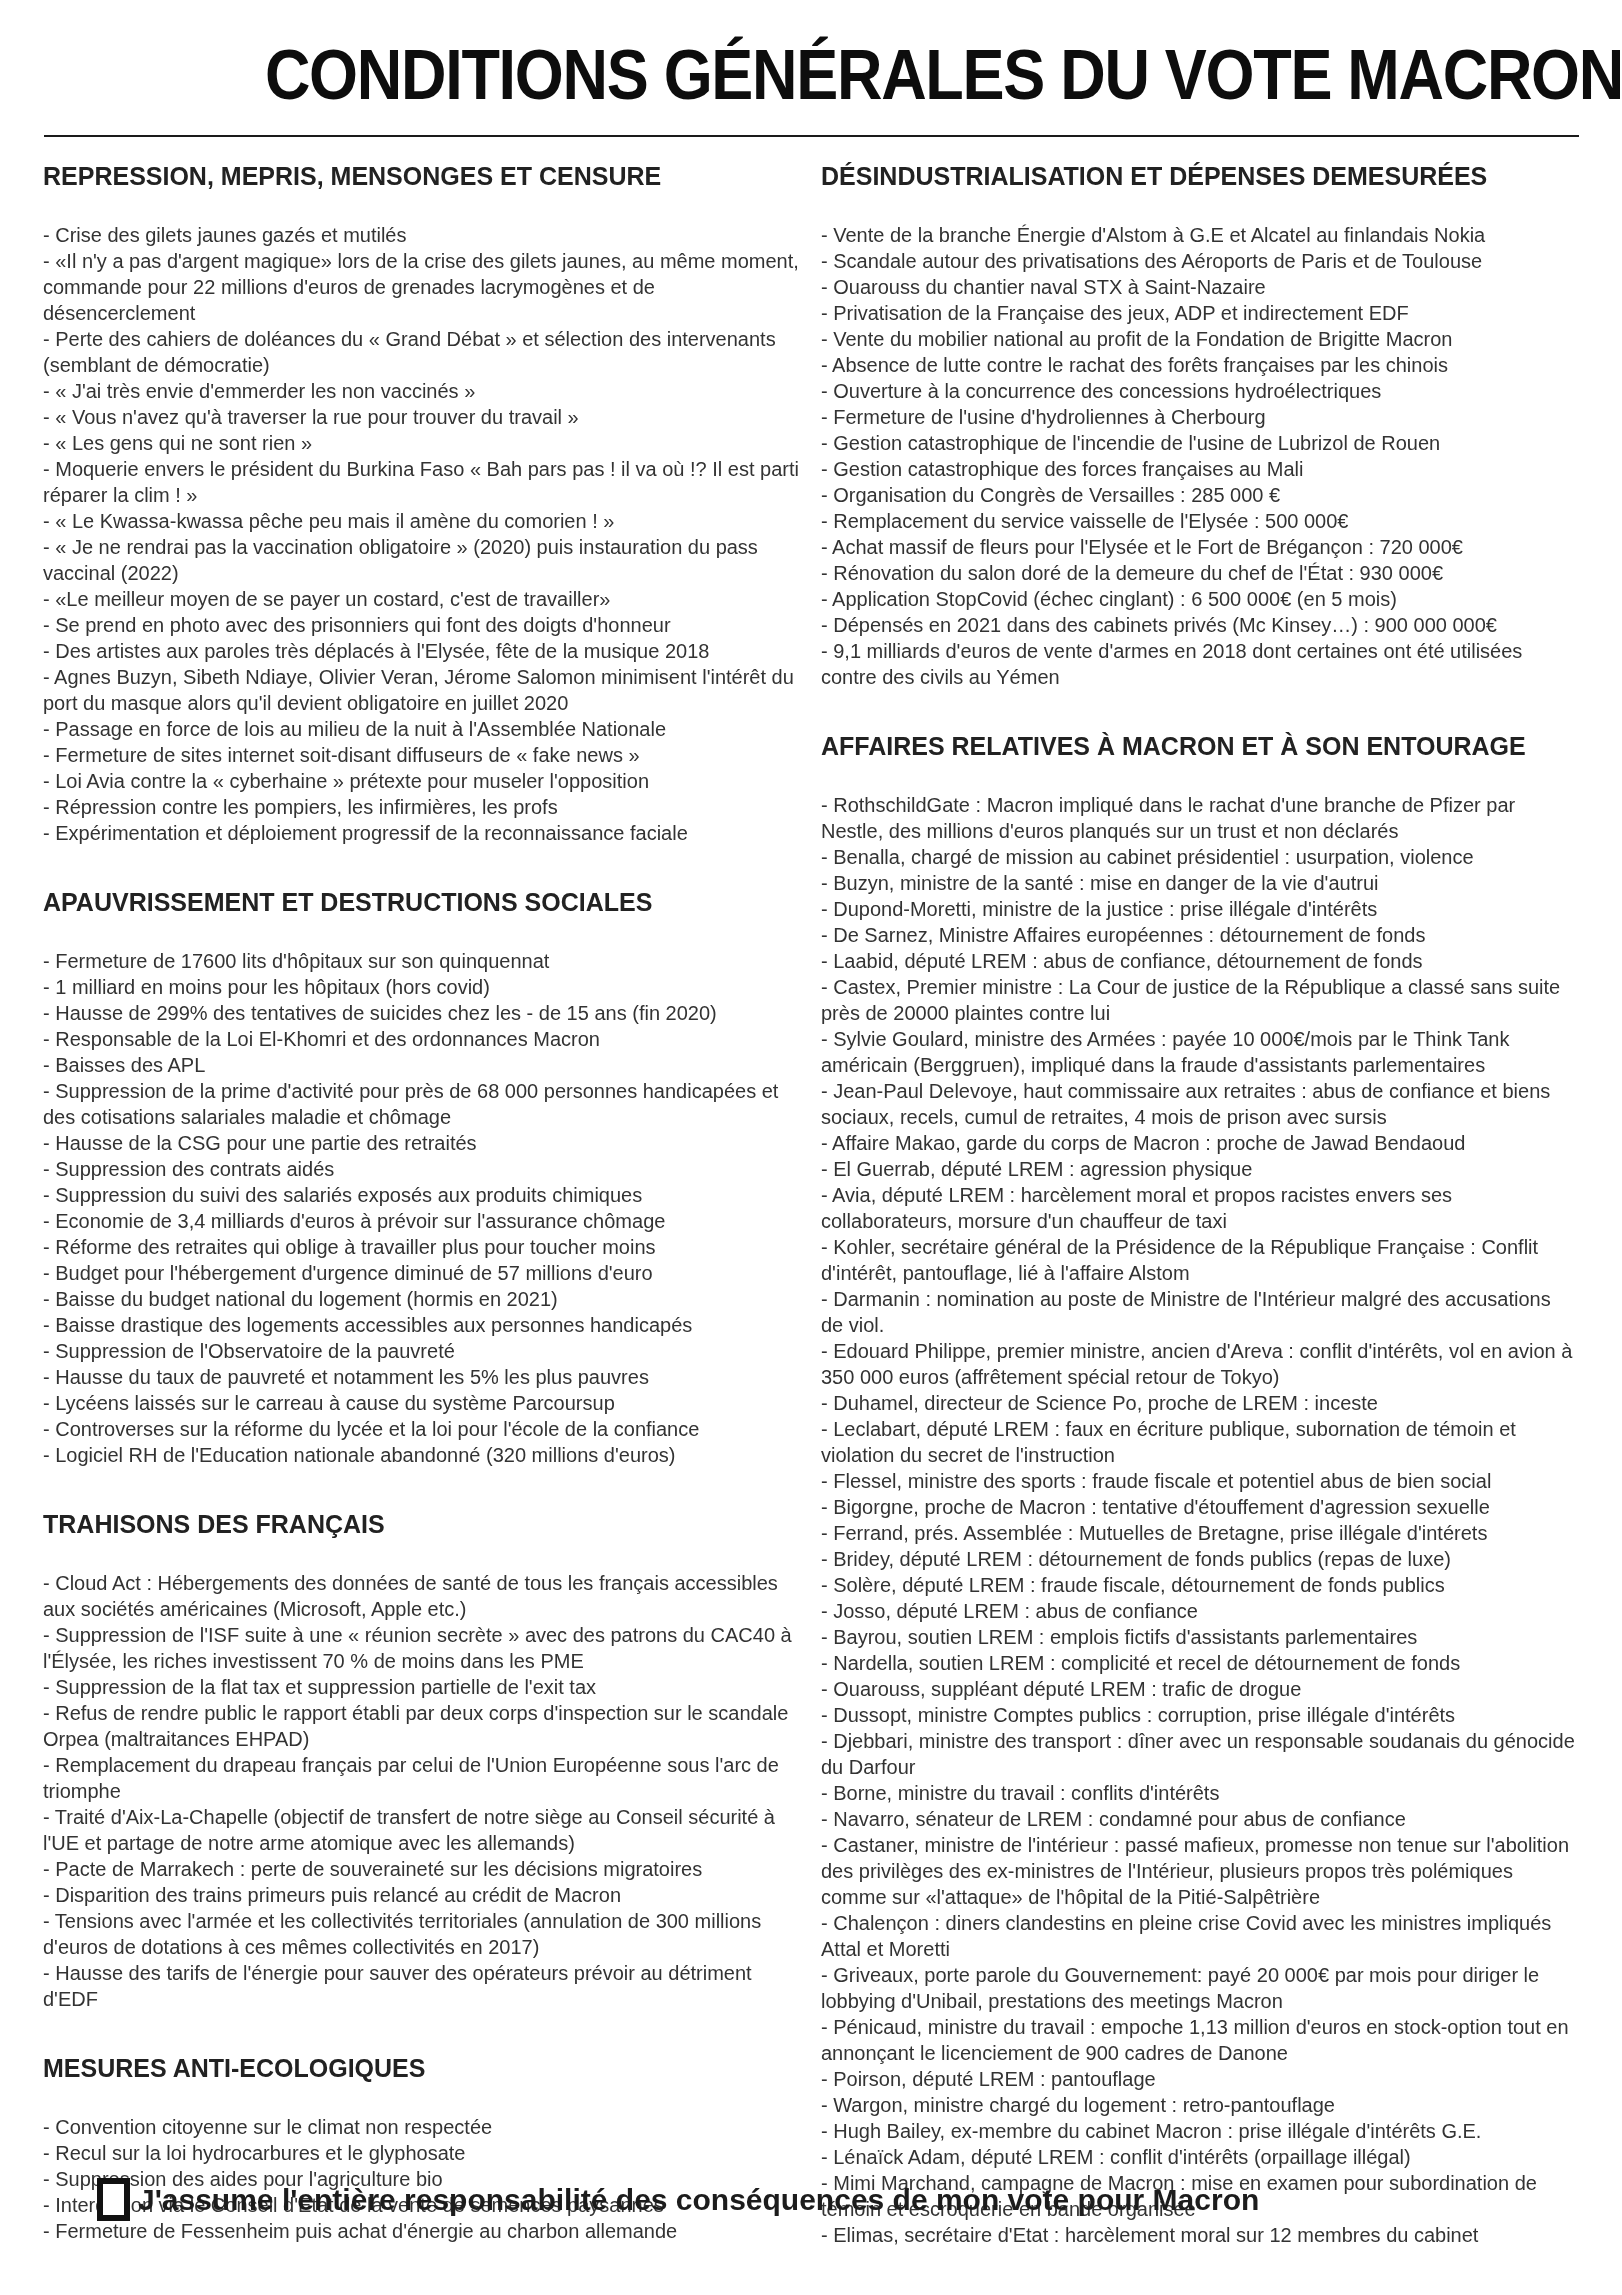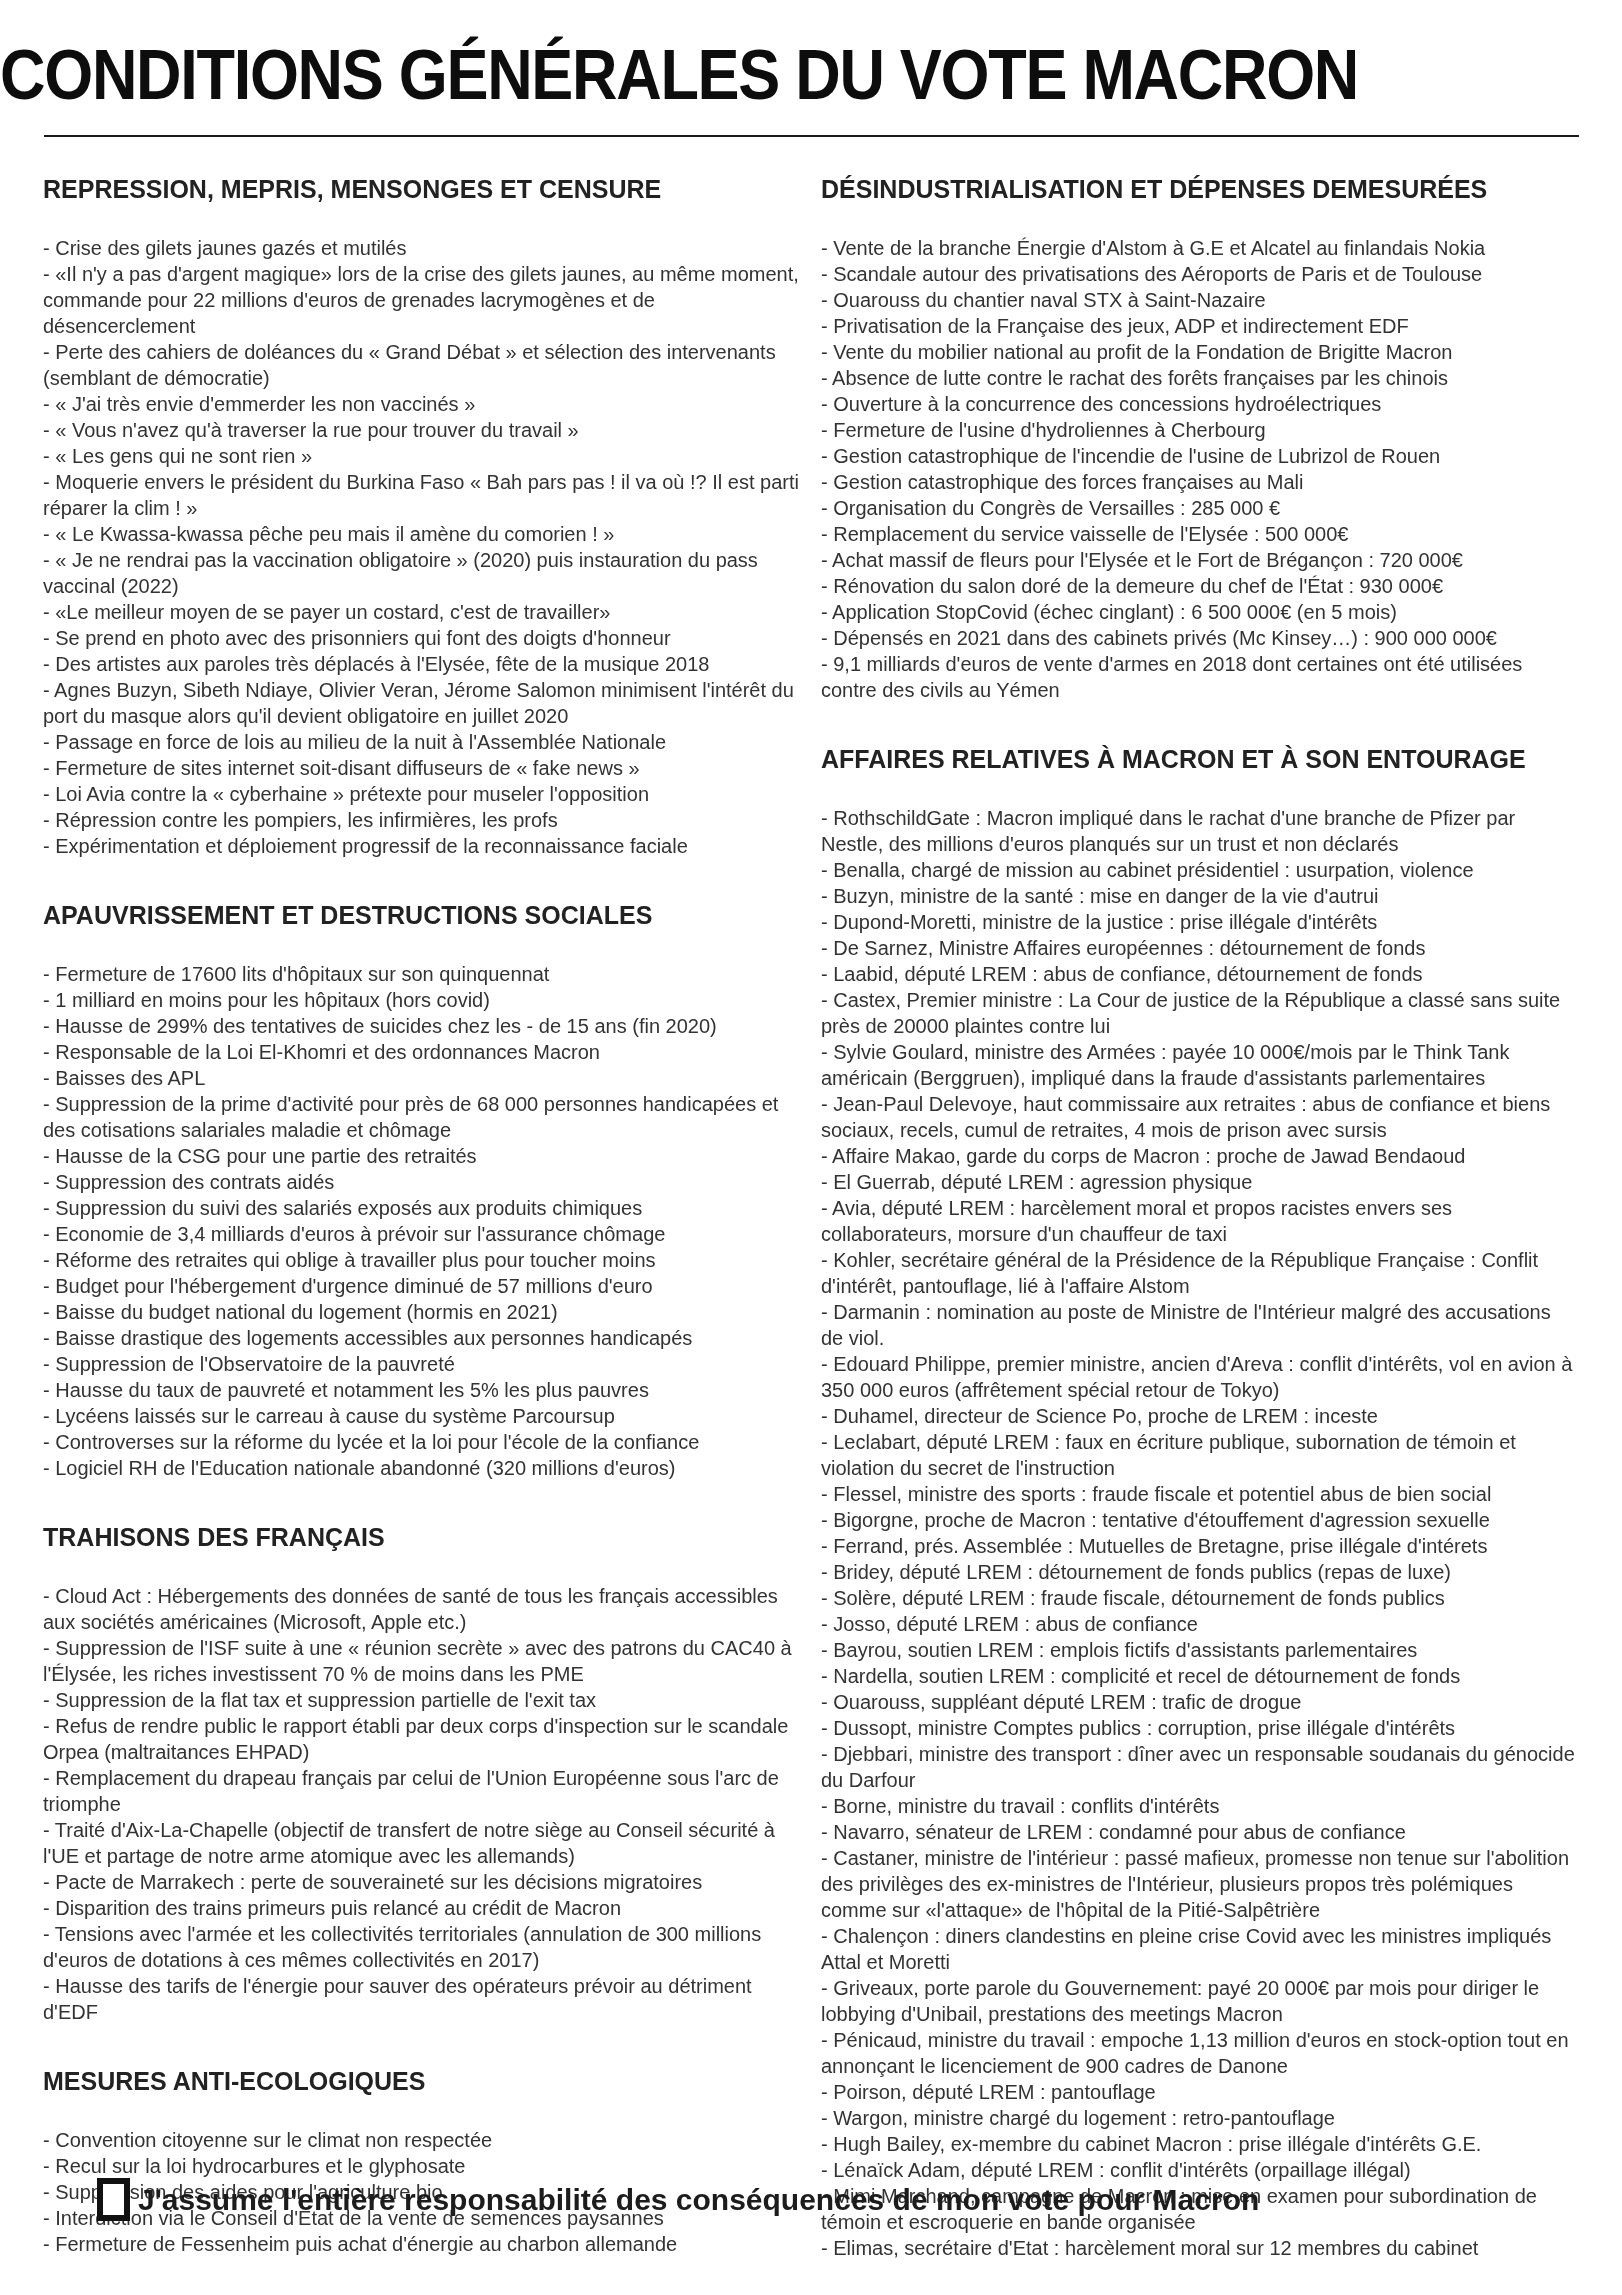--- a/index.html
+++ b/index.html
@@ -4,21 +4,21 @@
 <style>
   html,body{margin:0;padding:0;background:#ffffff;}
   .page{
     position:relative;
     width:1623px;height:2295px;
     background:#ffffff;
     overflow:hidden;
     font-family:"Liberation Sans","DejaVu Sans",sans-serif;
     color:#2e2e2e;
   }
-  .masthead{padding-top:38px;text-align:left;}
+  .masthead{padding-top:38px;text-align:right;}
   .doc-title{
     margin:0;
     font-size:63px;
     font-weight:900;
     font-stretch:condensed;
     letter-spacing:-1.3px;
     color:#0d0d0d;
     transform:scaleY(1.12);
     transform-origin:center;
     white-space:nowrap;
@@ -28,21 +28,21 @@
     border-top:2.6px solid #1a1a1a;
     margin:25px 44px 0 44px;
   }
   .content{
     display:flex;
     gap:22px;
     padding:22px 46px 0 43px;
     align-items:flex-start;
   }
   .column{flex:1 1 0;min-width:0;}
-  .section{margin:16px 0 0 0;}
+  .section{margin:3px 0 0 0;}
   .section + .section{margin-top:42px;}
   .section-title{
     margin:0 0 31px 0;
     font-size:25px;
     font-weight:800;
     font-stretch:condensed;
     letter-spacing:0px;
     color:#222222;
   }
   .items{}

